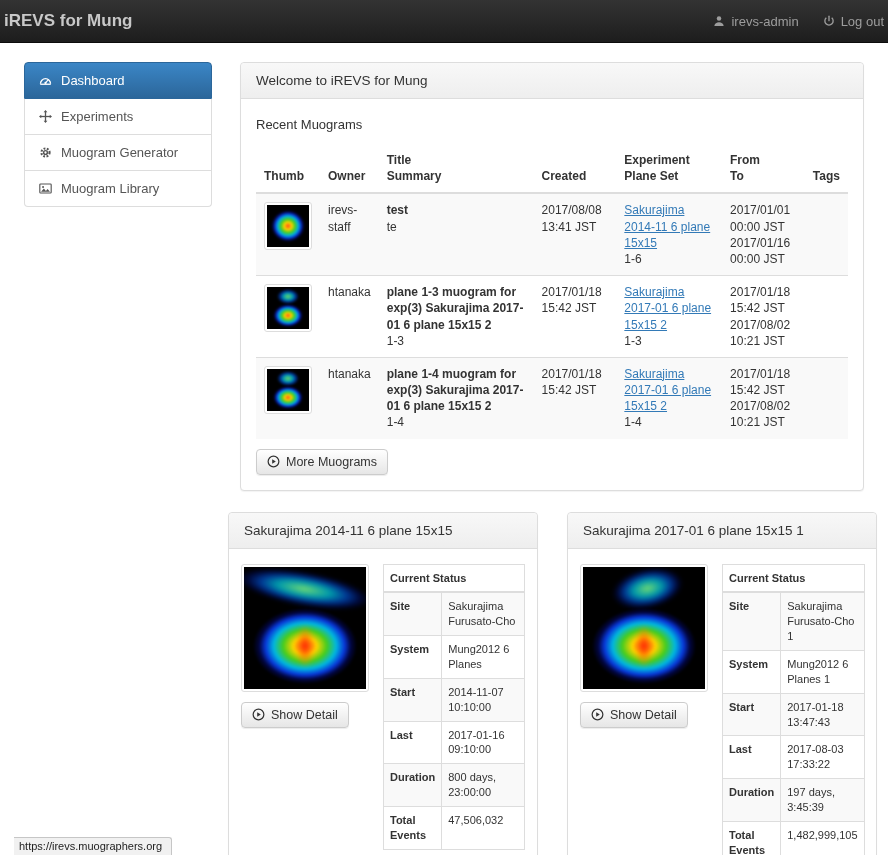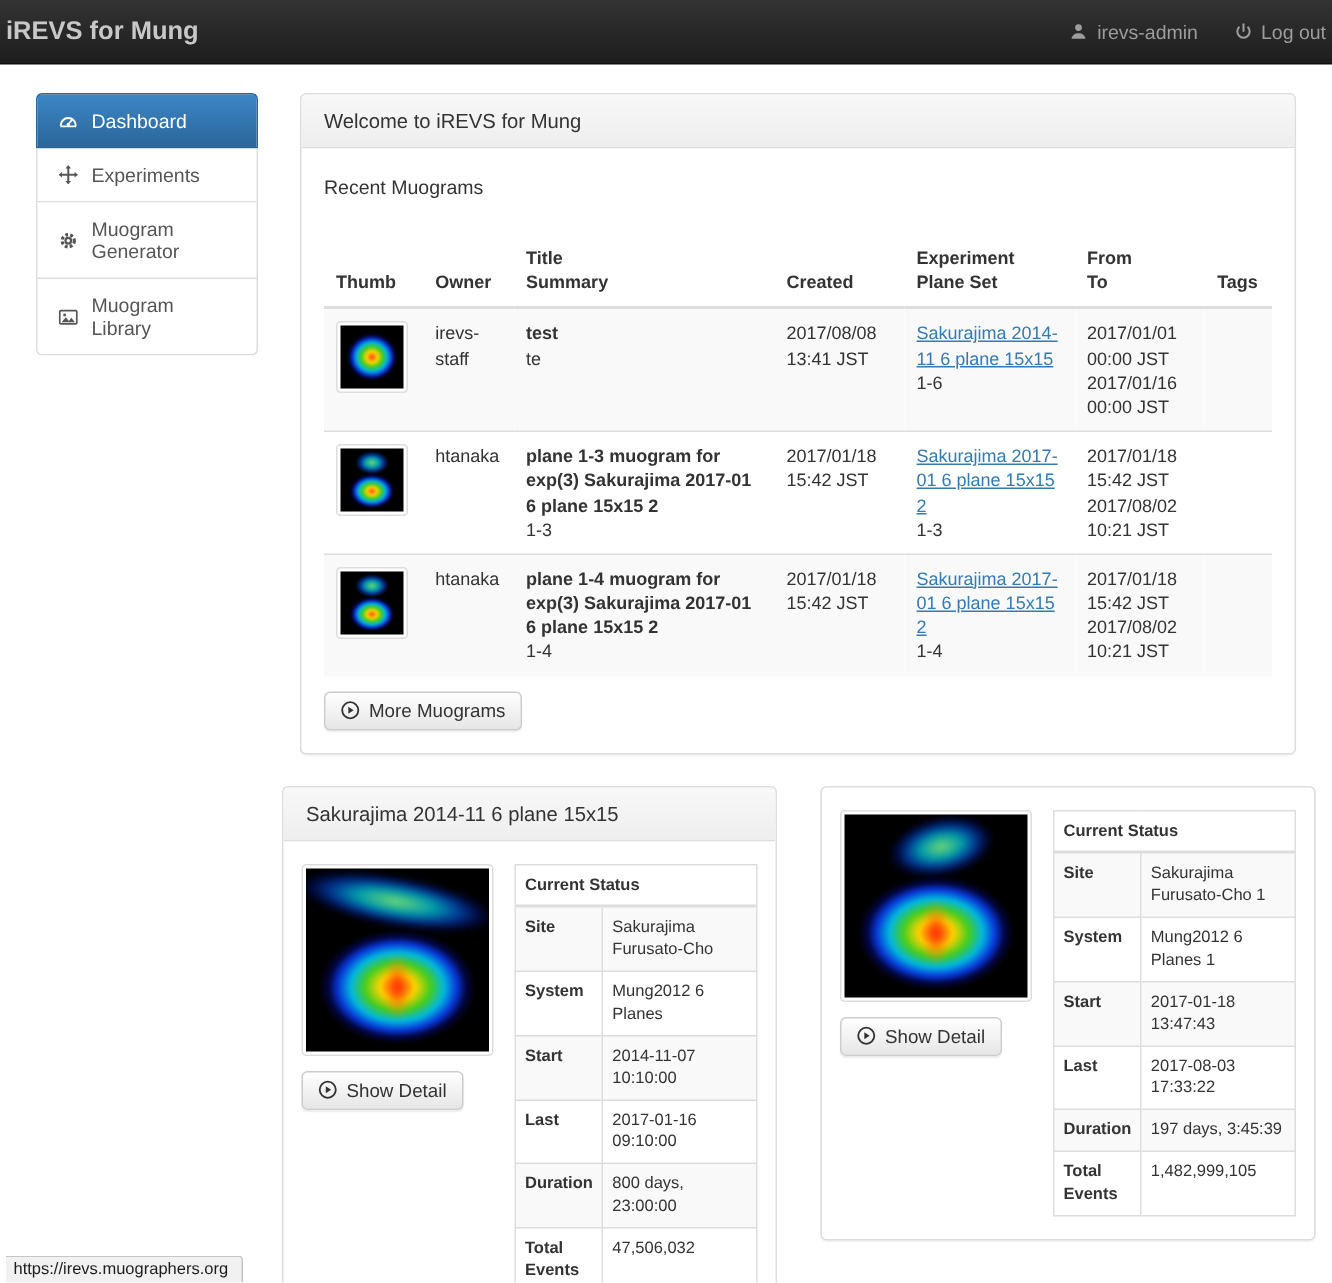--- a/index.html
+++ b/index.html
@@ -16,42 +16,42 @@
     height:43px; background:linear-gradient(#333333,#1d1d1d);
     display:flex; align-items:center; justify-content:space-between;
     padding:0 4px; border-bottom:1px solid #0c0c0c;
   }
   .brand { color:#c8c8c8; font-size:17px; font-weight:bold; cursor:pointer; }
   .nav-right { display:flex; align-items:center; gap:24px; }
   .nav-item { display:flex; align-items:center; gap:6px; color:#9d9d9d; font-size:13px; cursor:pointer; }
 
   
   .content { display:flex; align-items:flex-start; gap:28px; padding:19px 24px 0 24px; }
-  .sidebar { width:148px; flex-shrink:0; }
+  .sidebar { width:188px; flex-shrink:0; }
   .side-item {
     display:flex; align-items:center; gap:9px;
     padding:10px 14px; background:#fff; border:1px solid #ddd; border-top-width:0;
     color:#555; font-size:13px; cursor:pointer;
   }
   .side-item:first-child { border-top-width:1px; border-radius:4px 4px 0 0; }
   .side-item:last-child { border-radius:0 0 4px 4px; }
   .side-item.active {
     background:linear-gradient(#3b86c6,#2b669a); border-color:#2b669a; color:#fff;
   }
   .main { flex:1; min-width:0; }
 
   
   .panel { background:#fff; border:1px solid #ddd; border-radius:4px; box-shadow:0 1px 1px rgba(0,0,0,.05); }
   .panel-heading {
     padding:10px 15px; background:linear-gradient(#f8f8f8,#eeeeee);
     border-bottom:1px solid #ddd; border-radius:4px 4px 0 0; color:#333; font-size:13.5px;
   }
   .panel-body { padding:15px; }
 
-  .section-label { margin:3px 0 24px 0; font-size:13px; }
+  .section-label { margin:3px 0 12px 0; font-size:13px; }
 
   
   table.mtable { width:100%; border-collapse:collapse; font-size:12px; line-height:1.35; }
   table.mtable th {
     text-align:left; vertical-align:bottom; padding:8px; border-bottom:2px solid #ddd; font-weight:bold;
   }
   table.mtable td { padding:8px; border-top:1px solid #ddd; vertical-align:top; }
   table.mtable tbody tr:nth-child(odd) { background:#f9f9f9; }
   .strong { font-weight:bold; }
   a.link { color:#337ab7; text-decoration:underline; cursor:pointer; }
@@ -110,21 +110,21 @@
   .img-col { display:flex; flex-direction:column; align-items:flex-start; flex-shrink:0; }
   .img-col .btn { margin-top:10px; }
   table.stable { border-collapse:collapse; font-size:11px; line-height:1.35; flex:1; align-self:flex-start; width:100%; }
   table.stable th, table.stable td { border:1px solid #ddd; padding:6px; text-align:left; vertical-align:top; }
   table.stable thead th { border-bottom-width:2px; font-weight:bold; }
   table.stable tbody th { width:46px; font-weight:bold; }
   table.stable tbody tr:nth-child(odd) th, table.stable tbody tr:nth-child(odd) td { background:#f9f9f9; }
 
   
   .status-bar {
-    position:absolute; left:4px; bottom:0;
+    position:absolute; left:14px; bottom:0;
     background:#f1f1f1; border:1px solid #c6c6c6; border-left:0; border-bottom:0;
     border-top-right-radius:3px; padding:2px 9px 3px 5px; font-size:11px; color:#1d1d1d;
   }
 </style>
 </head>
 <body>
 
 <nav class="navbar">
   <div class="brand">iREVS for Mung</div>
   <div class="nav-right">
@@ -376,20 +376,21 @@
               <tr>
                   <th>Total Events</th>
                   <td>47,506,032</td>
                 </tr>
             </tbody>
           </table>
         </div>
       </div>
 
       <div class="panel exp-card">
+        <div class="panel-heading">Sakurajima 2017-01 6 plane 15x15 1</div>
         <div class="exp-body">
           <div class="img-col">
             <div class="thumb-lg">
               <div class="mg mg-card2">
                   <div class="streak"></div>
                   <div class="blob-main"></div>
                   <div class="core"></div>
                 </div>
             </div>
             <button class="btn">

